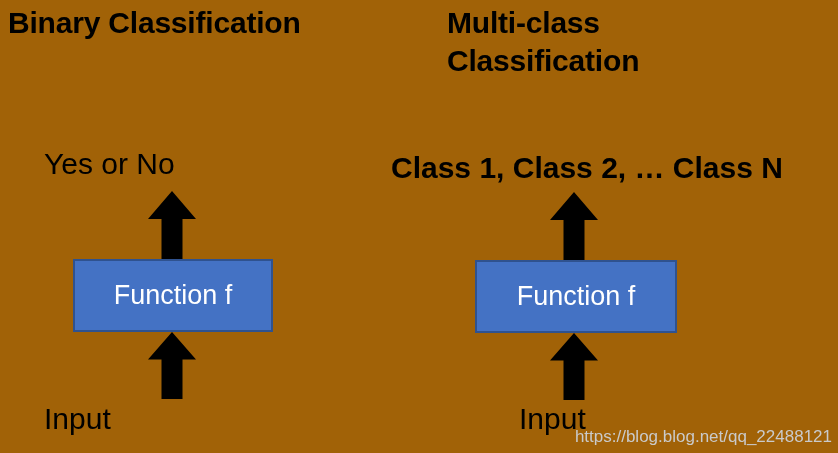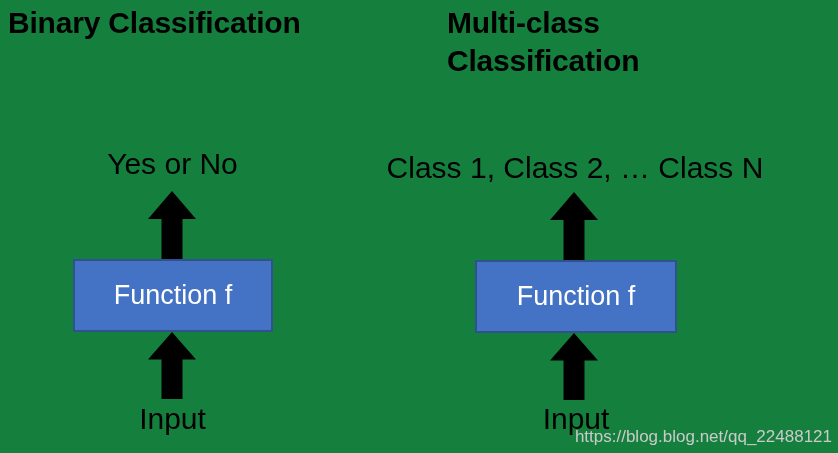--- a/index.html
+++ b/index.html
@@ -20,22 +20,23 @@
     font-size: 30px;
     font-weight: 600;
     line-height: 1.25;
     color: #000000;
     letter-spacing: -0.2px;
   }
   .out-label, .in-label {
     font-size: 30px;
     font-weight: 400;
     color: #000000;
-    text-align: center;
+    text-align: left;
     white-space: nowrap;
+    margin-left: 44px;
   }
   .in-label { font-weight: 400; }
   .arrow-icon { display: block; }
   .func-box {
     box-sizing: border-box;
     border: 2px solid #701a75;
     background: #4472C4;
     display: flex;
     align-items: center;
     justify-content: center;
@@ -52,21 +53,21 @@
     bottom: 6px;
     font-size: 17px;
     font-weight: 400;
     color: #cacaca;
     white-space: nowrap;
   }
 </style>
 </head>
 <body>
 
-<div class="canvas" style="background: #15803d;">
+<div class="canvas" style="background: #a16207;">
 
   <section>
     <h1 class="title abs" style="left: 8px; top: 4px; width: 330px; color: rgb(0, 0, 0);">Binary Classification</h1>
 
     <div class="out-label abs" style="left: 0px; top: 147px; width: 345px; color: rgb(0, 0, 0);">Yes or No</div>
 
     <svg class="arrow-icon abs" style="left: 148px; top: 191px; color: rgb(0, 0, 0);" width="48" height="68" viewBox="0 0 48 68" preserveAspectRatio="none">
       <polygon points="24,0 48,28 34.5,28 34.5,68 13.5,68 13.5,28 0,28" fill="currentColor"></polygon>
     </svg>
 
@@ -77,21 +78,21 @@
     <svg class="arrow-icon abs" style="left: 148px; top: 332px; color: rgb(0, 0, 0);" width="48" height="67" viewBox="0 0 48 68" preserveAspectRatio="none">
       <polygon points="24,0 48,28 34.5,28 34.5,68 13.5,68 13.5,28 0,28" fill="currentColor"></polygon>
     </svg>
 
     <div class="in-label abs" style="left: 0px; top: 402px; width: 345px; color: rgb(0, 0, 0);">Input</div>
   </section>
 
   <section>
     <h1 class="title abs" style="left: 423px; top: 4px; width: 230px; color: rgb(0, 0, 0); margin-left: 24px;">Multi-class Classification</h1>
 
-    <div class="out-label abs" style="left: 365px; top: 151px; width: 420px; color: rgb(0, 0, 0);">Class 1, Class 2, … Class N</div>
+    <div class="out-label abs" style="left: 347px; top: 151px; width: 420px; color: rgb(0, 0, 0); font-weight: bold;">Class 1, Class 2, … Class N</div>
 
     <svg class="arrow-icon abs" style="left: 550px; top: 192px; color: rgb(0, 0, 0);" width="48" height="68" viewBox="0 0 48 68" preserveAspectRatio="none">
       <polygon points="24,0 48,28 34.5,28 34.5,68 13.5,68 13.5,28 0,28" fill="currentColor"></polygon>
     </svg>
 
     <div class="func-box abs" style="left: 475px; top: 260px; width: 202px; height: 73px; background: rgb(68, 114, 196); border-color: rgb(47, 82, 143);">
       <span style="color: rgb(255, 255, 255);">Function f</span>
     </div>
 
     <svg class="arrow-icon abs" style="left: 550px; top: 333px; color: rgb(0, 0, 0);" width="48" height="67" viewBox="0 0 48 68" preserveAspectRatio="none">

